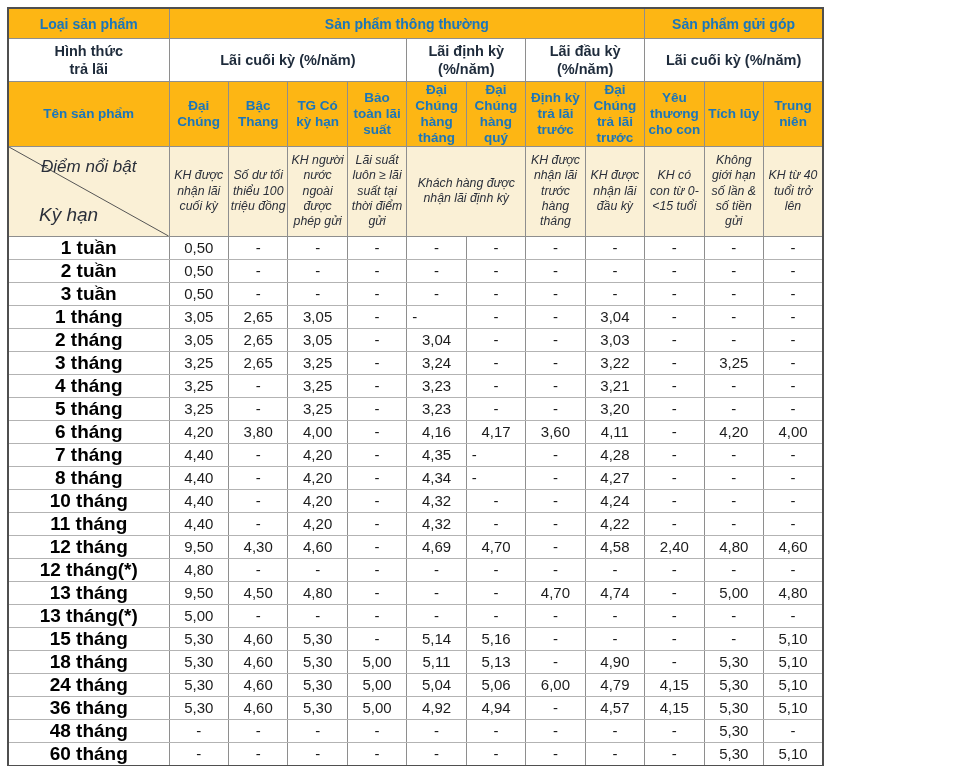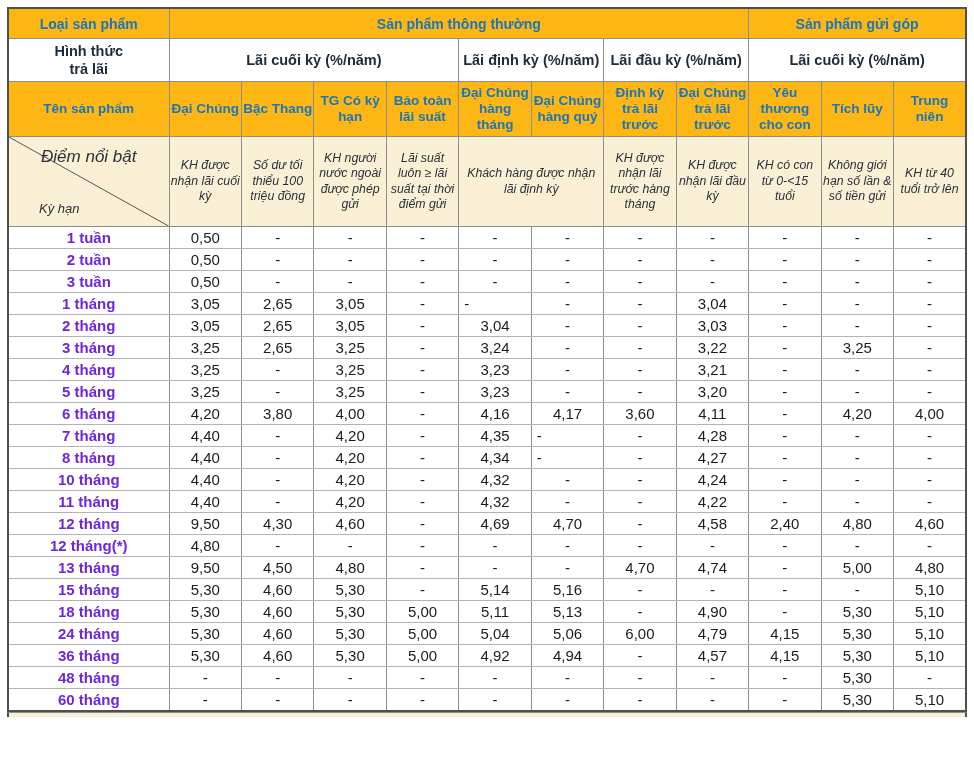--- a/index.html
+++ b/index.html
@@ -1,33 +1,33 @@
 <!DOCTYPE html>
 <html><head>
 <meta charset="utf-8">
 <style>
   html,body{margin:0;padding:0;background:#ffffff;}
   body{width:974px;height:766px;font-family:"Liberation Sans",sans-serif;overflow:hidden;}
   .wrap{padding:7px 0 0 7px;}
-  table{border-collapse:collapse;table-layout:fixed;width:960px;border:2px solid #4f4f4f;}
+  table{border-collapse:collapse;table-layout:fixed;width:817px;border:2px solid #4f4f4f;}
   th,td{border:1px solid #8e8e8e;padding:0 1px;text-align:center;vertical-align:middle;overflow:hidden;}
   
   .h-yellow{background:#FDB614;color:#1B76BB;font-weight:bold;}
   tr.r1 th{height:29px;font-size:14px;}
   tr.r2 th{height:42px;background:#ffffff;color:#1E2B3B;font-weight:bold;font-size:14.5px;white-space:pre-line;line-height:1.25;}
   tr.r3 th{height:54px;font-size:13.5px;line-height:1.18;}
   tr.r4 td{height:89px;background:#FAF0D6;font-style:italic;font-size:12.3px;color:#2A2F3A;line-height:1.25;}
   .corner{position:relative;}
   .corner svg{position:absolute;top:0;left:0;width:100%;height:100%;}
   .corner .c-top{position:absolute;top:9px;left:0;right:0;text-align:center;font-size:17px;}
-  .corner .c-bot{position:absolute;bottom:9px;left:30px;font-size:13px;}
+  .corner .c-bot{position:absolute;bottom:9px;left:30px;font-size:19px;}
   
   tbody tr{height:22px;}
   tbody td{font-size:15px;color:#1C1C1C;border-color:#b3b3b3 #8e8e8e;}
-  td.term{font-weight:bold;font-size:15px;color:#6d28d9;}
+  td.term{font-weight:bold;font-size:19px;color:#000000;}
   td.val.bold{font-weight:normal;}
   td.val.leftdash{text-align:left;padding-left:5px;}
   .strip{width:956px;height:4px;background:#FAF0D6;border-left:2px solid #4f4f4f;border-right:2px solid #4f4f4f;border-top:1px solid #8e8e8e;}
 </style>
 </head>
 <body>
 
 <div class="wrap">
   <table>
     <colgroup>
@@ -311,20 +311,34 @@
           <td class="val">-</td>
           <td class="val">-</td>
           <td class="val">-</td>
           <td class="val">4,70</td>
           <td class="val">4,74</td>
           <td class="val">-</td>
           <td class="val">5,00</td>
           <td class="val">4,80</td>
         </tr>
         <tr>
+          <td class="term">13 tháng(*)</td>
+          <td class="val">5,00</td>
+          <td class="val">-</td>
+          <td class="val">-</td>
+          <td class="val">-</td>
+          <td class="val">-</td>
+          <td class="val">-</td>
+          <td class="val">-</td>
+          <td class="val">-</td>
+          <td class="val">-</td>
+          <td class="val">-</td>
+          <td class="val">-</td>
+        </tr>
+        <tr>
           <td class="term">15 tháng</td>
           <td class="val">5,30</td>
           <td class="val">4,60</td>
           <td class="val">5,30</td>
           <td class="val">-</td>
           <td class="val">5,14</td>
           <td class="val">5,16</td>
           <td class="val">-</td>
           <td class="val">-</td>
           <td class="val">-</td>

